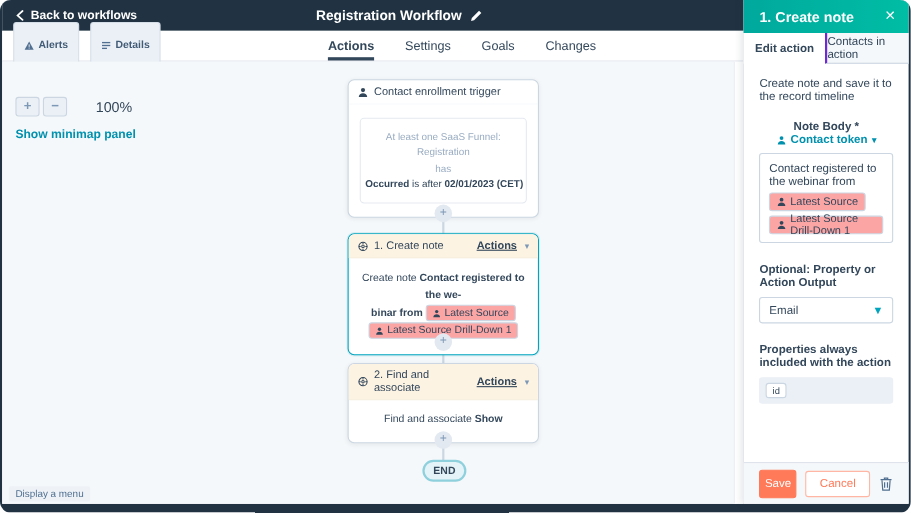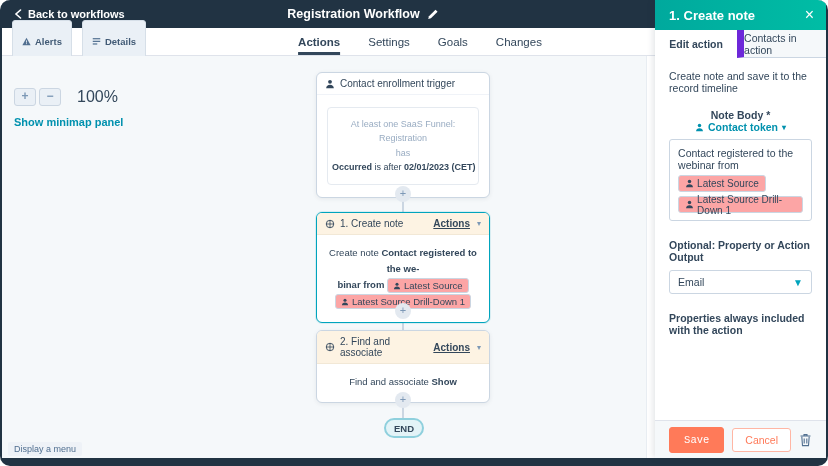--- a/index.html
+++ b/index.html
@@ -26,21 +26,21 @@
         border-bottom:3px solid transparent; padding-top:3px; }
   .tab.active{ font-weight:bold; border-bottom-color:#33475b; }
 
   .canvas{ flex:1; background:#f5f8fa; position:relative; overflow:hidden; }
   .scroll-track{ position:absolute; right:0; top:0; bottom:0; width:9px; background:#fff;
                  border-left:1px solid #e8edf2; }
   .zoom-ctrl{ position:absolute; left:12px; top:32px; display:flex; align-items:center; }
   .zoom-btn{ width:22px; height:18px; background:#eaf0f6; border:1px solid #cbd6e2; border-radius:3px;
              color:#7c98b6; font-size:12px; font-weight:bold; text-align:center; line-height:15px;
              margin-right:3px; cursor:pointer; }
-  .zoom-pct{ font-size:16px; color:#33475b; margin-left:13px; }
+  .zoom-pct{ font-size:13px; color:#33475b; margin-left:23px; }
   .minimap-link{ position:absolute; left:12px; top:60px; color:#0091ae; font-weight:bold;
                  font-size:11px; cursor:pointer; }
   .display-menu{ position:absolute; left:6px; bottom:2px; font-size:9px; color:#506f90;
                  background:#eef2f7; padding:2px 6px; border-radius:2px; }
 
   .connector{ position:absolute; left:400px; top:118px; width:1.5px; height:246px; background:#cbd6e2; }
   .plus{ position:absolute; left:393px; width:16px; height:16px; border-radius:50%;
          background:#e3e9f0; color:#7c98b6; font-size:11px; line-height:15px; text-align:center;
          cursor:pointer; }
   .node{ position:absolute; left:314px; width:174px; background:#fff; border:1px solid #cbd6e2;
@@ -67,40 +67,40 @@
   .panel{ flex:1; background:#fff; display:flex; flex-direction:column; position:relative;
           box-shadow:-2px 0 6px rgba(33,51,67,.12); }
   .panel-head{ height:30px; background:linear-gradient(90deg,#00a99d,#00bda5); color:#fff;
                display:flex; align-items:center; padding:0 12px 0 14px; flex:none; }
   .panel-title{ flex:1; font-size:13px; font-weight:bold; }
   .close-x{ font-size:16px; line-height:1; cursor:pointer; color:#fff; }
   .panel-tabs{ display:flex; height:28px; flex:none; }
   .ptab{ flex:1; display:flex; align-items:center; justify-content:center; font-size:10.5px;
          color:#33475b; cursor:pointer; }
   .ptab.active{ background:#fff; font-weight:bold; }
-  .ptab.inactive{ background:#f5f8fa; border-left:7px solid #6d28d9; border-bottom:1px solid #cbd6e2; }
+  .ptab.inactive{ background:#f5f8fa; border-left:2px solid #6d28d9; border-bottom:1px solid #cbd6e2; }
   .panel-body{ flex:1; padding:12px 14px; font-size:10.5px; color:#33475b; overflow:hidden; }
   .desc{ margin-bottom:15px; }
   .label-row{ display:flex; align-items:center; justify-content:space-between;flex-direction:column; }
   .field-label{ font-weight:bold; font-size:10.5px; }
   .token-link{ display:inline-flex; align-items:center; gap:4px; color:#0091ae; font-weight:bold;
                font-size:10.5px; cursor:pointer; }
   .note-box{ margin-top:6px; border:1px solid #cbd6e2; border-radius:3px; padding:7px 8px; }
   .note-box .chip{ margin-top:4px; height:17px; font-size:10px; padding:0 6px; }
   .sec-label{ margin-top:18px; font-weight:bold; }
   .select{ margin-top:7px; border:1px solid #cbd6e2; border-radius:3px; height:24px; display:flex;
            align-items:center; justify-content:space-between; padding:0 8px; cursor:pointer; }
   .select .caret{ color:#00a4bd; font-size:10px; }
   .gray-box{ margin-top:7px; background:#eaf0f6; border-radius:3px; padding:5px 6px; }
   .id-chip{ display:inline-block; background:#fff; border:1px solid #cbd6e2; border-radius:3px;
             font-size:8.5px; padding:1px 5px; color:#33475b; }
   .panel-foot{ height:38px; background:#f5f8fa; border-top:1px solid #dfe3eb; display:flex;
                align-items:center; padding:0 14px; gap:8px; flex:none; }
   .btn-save{ background:#ff7a59; color:#fff; border:1px solid #ff7a59; border-radius:3px;
-             padding:6px 14px; font-size:10.5px; cursor:pointer; font-family:Liberation Mono, monospace; }
+             padding:6px 4px; font-size:10.5px; cursor:pointer; font-family:Liberation Sans, sans-serif; }
   .btn-cancel{ background:#fff; color:#ff7a59; border:1px solid #ffb6a4; border-radius:3px;
                padding:5px 12px; font-size:10.5px; cursor:pointer; font-family:inherit; }
   .trash{ margin-left:auto; cursor:pointer; display:flex; }
   .icn{ display:inline-flex; flex:none; }
 </style>
 </head>
 <body>
 
 <div class="window">
   <div class="inner">
@@ -314,20 +314,23 @@
           </div>
         </div>
 
         <div class="sec-label">Optional: Property or Action Output</div>
         <div class="select">
           <span>Email</span>
           <span class="caret">▼</span>
         </div>
 
         <div class="sec-label">Properties always included with the action</div>
+        <div class="gray-box">
+          <span class="id-chip">id</span>
+        </div>
       </div>
 
       <div class="panel-foot">
         <button class="btn-save">Save</button>
         <button class="btn-cancel">Cancel</button>
         <span class="trash">
           <svg width="13" height="14" viewBox="0 0 12 14">
               <g stroke="#516f90" stroke-width="1.1" fill="none">
                 <path d="M1 3h10M4.5 3V1.6h3V3"></path>
                 <path d="M2.3 3.6 3 12.6h6l.7-9"></path>

